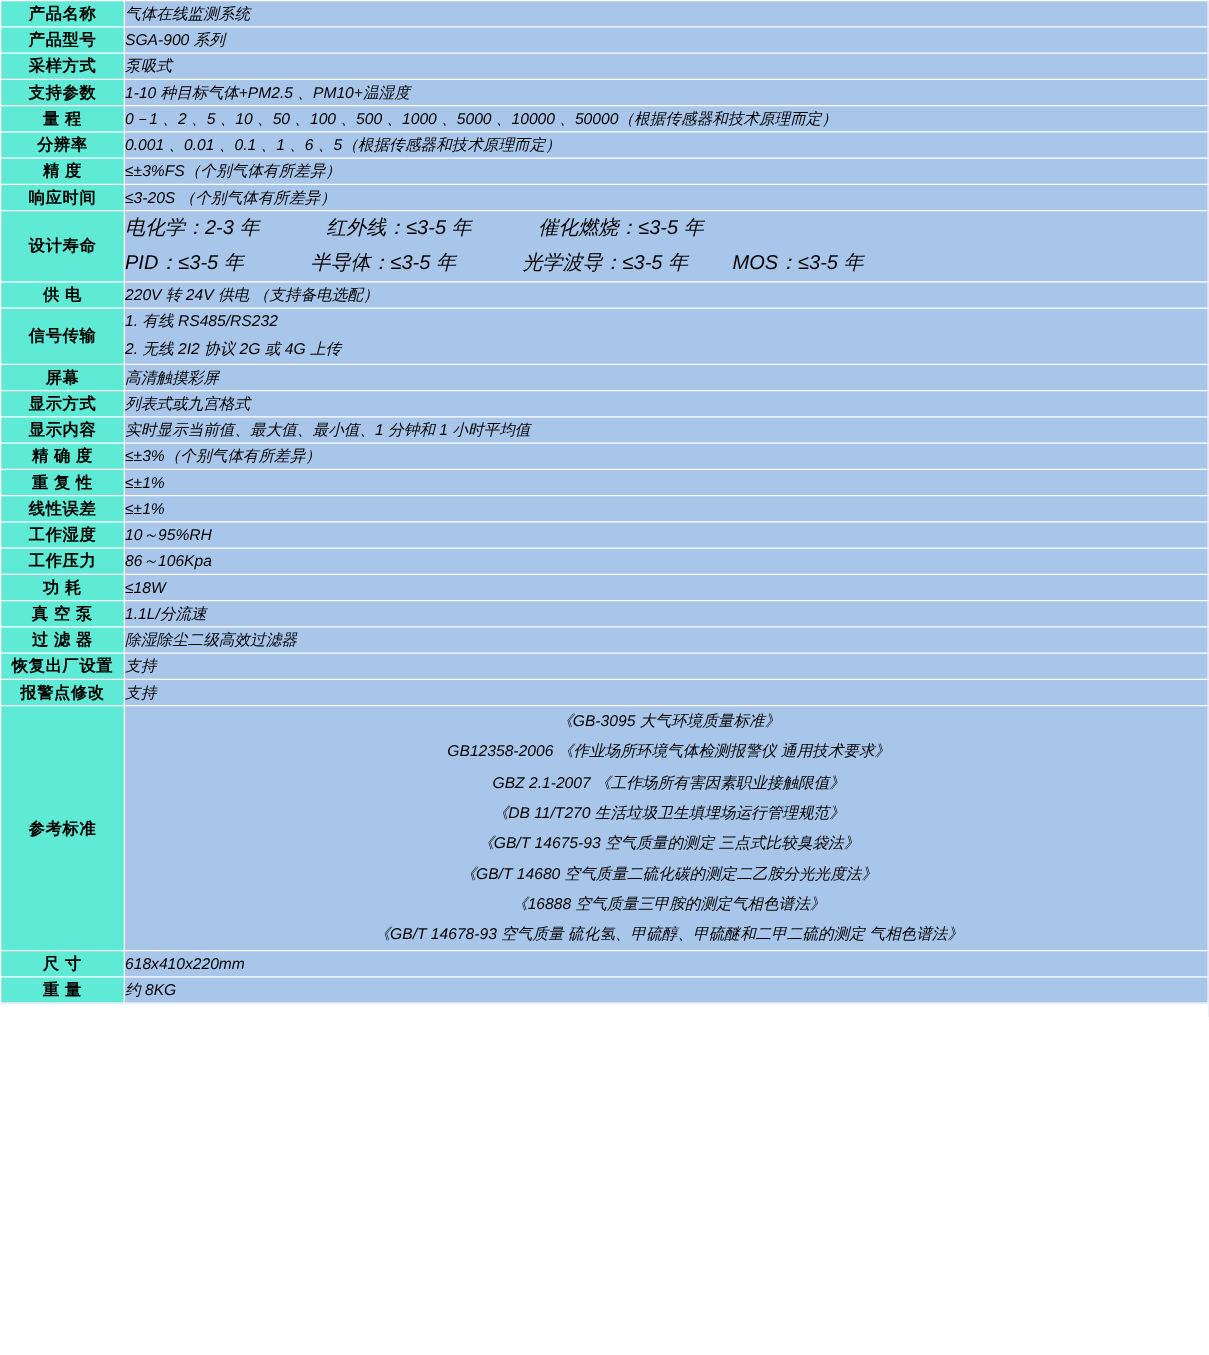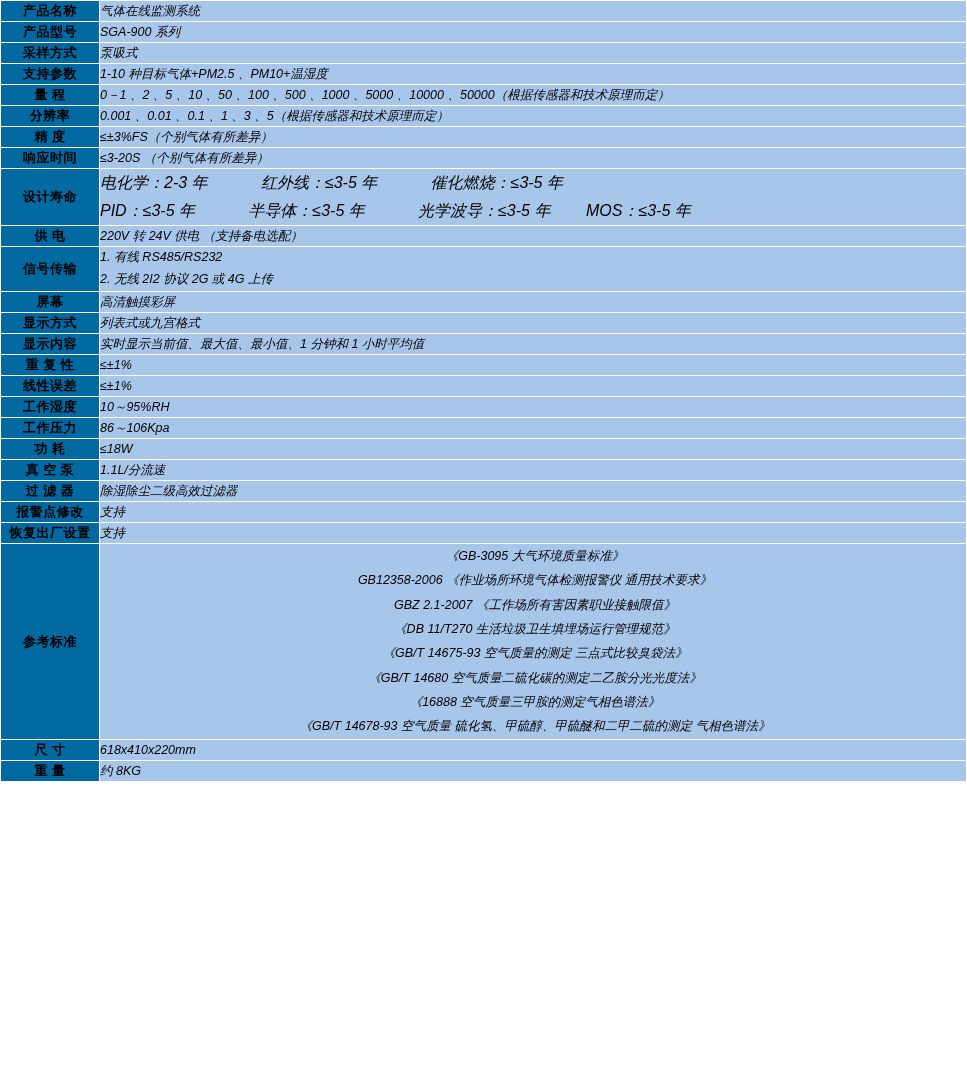--- a/index.html
+++ b/index.html
@@ -17,21 +17,21 @@
     table-layout: fixed;
     background: #a8c6ea;
   }
   table.spec td {
     border: 1px solid #ffffff;
     padding: 0;
     vertical-align: middle;
   }
   td.label {
     width: 98px;
-    background: #0369a1;
+    background: #5eead4;
     text-align: center;
     font-weight: bold;
     font-size: 13px;
     color: #000000;
     padding: 7px 2px;
     line-height: 1.5;
     letter-spacing: 0.5px;
   }
   td.value {
     background: #a8c6ea;
@@ -93,21 +93,21 @@
       </tr>
       <tr>
         <td class="label">量  程</td>
         <td class="value">
           <span class="val-line">0－1 、2 、5 、10 、50 、100 、500 、1000 、5000 、10000 、50000（根据传感器和技术原理而定）</span>
         </td>
       </tr>
       <tr>
         <td class="label">分辨率</td>
         <td class="value">
-          <span class="val-line">0.001 、0.01 、0.1 、1 、3 、5（根据传感器和技术原理而定）</span>
+          <span class="val-line">0.001 、0.01 、0.1 、1 、6 、5（根据传感器和技术原理而定）</span>
         </td>
       </tr>
       <tr>
         <td class="label">精  度</td>
         <td class="value">
           <span class="val-line">≤±3%FS（个别气体有所差异）</span>
         </td>
       </tr>
       <tr>
         <td class="label">响应时间</td>
@@ -147,20 +147,26 @@
           <span class="val-line">列表式或九宫格式</span>
         </td>
       </tr>
       <tr>
         <td class="label">显示内容</td>
         <td class="value">
           <span class="val-line">实时显示当前值、最大值、最小值、1 分钟和 1 小时平均值</span>
         </td>
       </tr>
       <tr>
+        <td class="label">精 确 度</td>
+        <td class="value">
+          <span class="val-line">≤±3%（个别气体有所差异）</span>
+        </td>
+      </tr>
+      <tr>
         <td class="label">重 复 性</td>
         <td class="value">
           <span class="val-line">≤±1%</span>
         </td>
       </tr>
       <tr>
         <td class="label">线性误差</td>
         <td class="value">
           <span class="val-line">≤±1%</span>
         </td>
@@ -189,27 +195,27 @@
           <span class="val-line">1.1L/分流速</span>
         </td>
       </tr>
       <tr>
         <td class="label">过 滤 器</td>
         <td class="value">
           <span class="val-line">除湿除尘二级高效过滤器</span>
         </td>
       </tr>
       <tr>
+        <td class="label">恢复出厂设置</td>
+        <td class="value">
+          <span class="val-line">支持</span>
+        </td>
+      </tr>
+      <tr>
         <td class="label">报警点修改</td>
-        <td class="value">
-          <span class="val-line">支持</span>
-        </td>
-      </tr>
-      <tr>
-        <td class="label">恢复出厂设置</td>
         <td class="value">
           <span class="val-line">支持</span>
         </td>
       </tr>
       <tr class="standards">
         <td class="label">参考标准</td>
         <td class="value">
           <span class="val-line">《GB-3095 大气环境质量标准》</span>
           <span class="val-line">GB12358-2006 《作业场所环境气体检测报警仪 通用技术要求》</span>
           <span class="val-line">GBZ 2.1-2007 《工作场所有害因素职业接触限值》</span>

